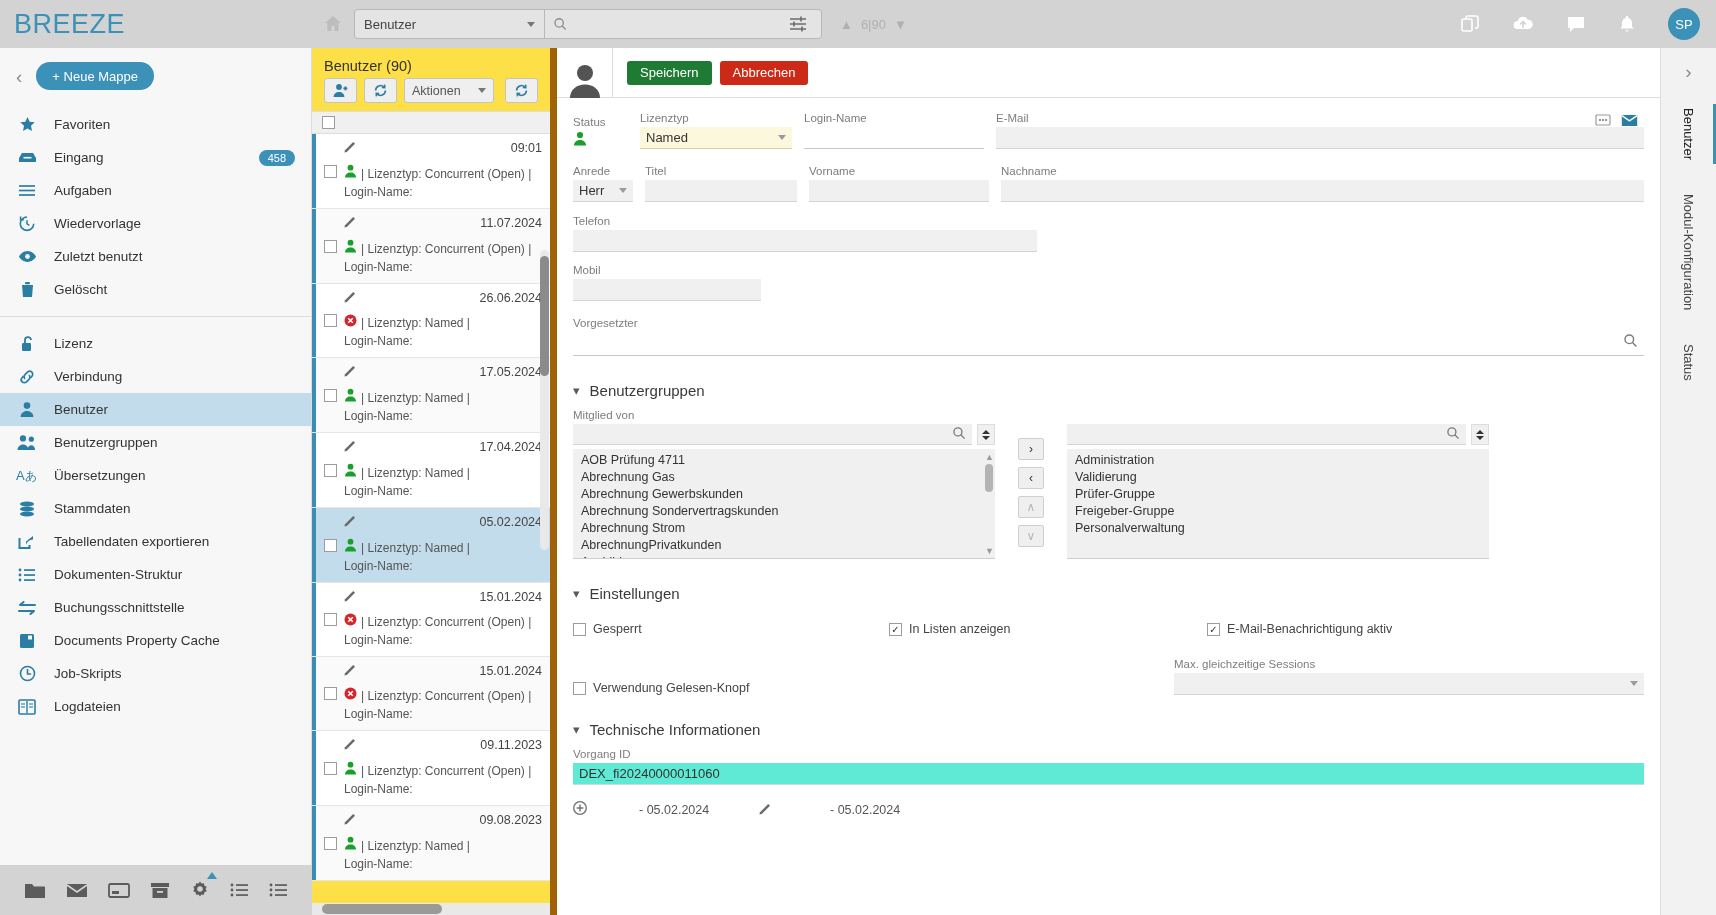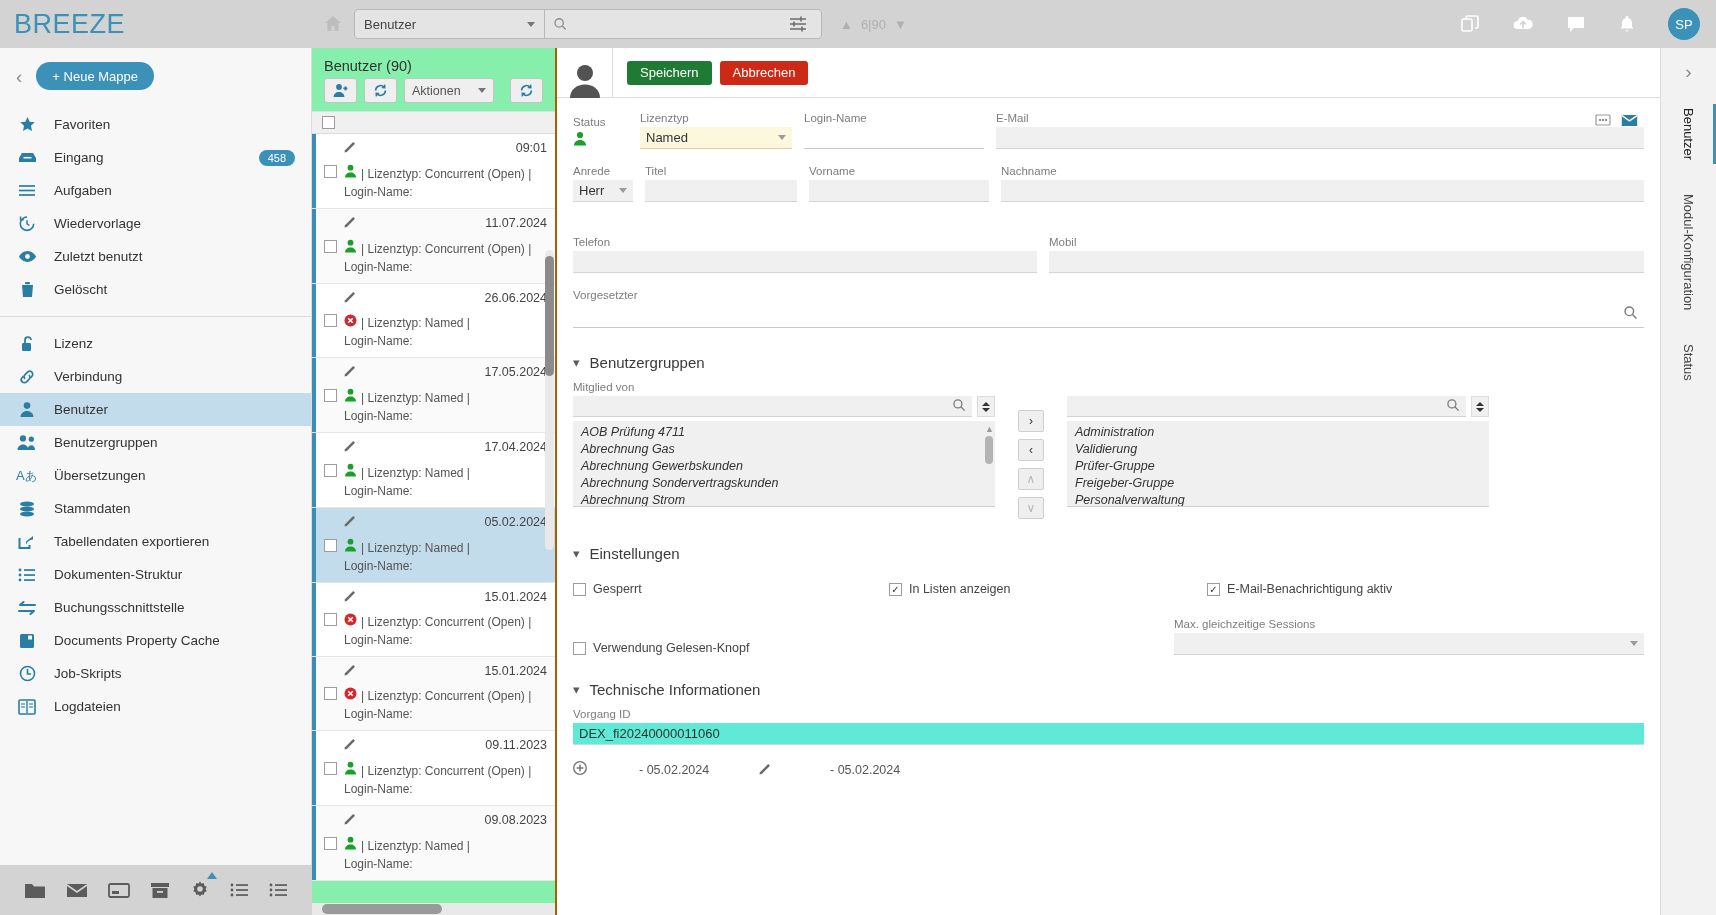--- a/index.html
+++ b/index.html
@@ -77,21 +77,21 @@
     background:#d3d3d3; display:flex; align-items:center; justify-content:space-around;
     padding: 0 14px;
   }
   .bi { cursor:pointer; position:relative; color:#5b5b5b; display:flex; align-items:center; }
   .bi .tri { position:absolute; top:-8px; right:-7px;
     border-left:5px solid transparent;border-right:5px solid transparent;border-bottom:7px solid #3b91b8; }
 
   
   .listpanel {
     position:absolute; top:48px; left:312px; width:245px; height:867px;
-    background:#86efac; border-right:2px solid #a16207; overflow:hidden;
+    background:#fde047; border-right:7px solid #a16207; overflow:hidden;
   }
   .lp-title { padding:10px 12px 4px; font-size:14.5px; color:#333; }
   .lp-tools { display:flex; gap:7px; padding:0 12px 8px; align-items:center; }
   .tbtn {
     height:25px; min-width:33px; padding:0 7px; background:#efefef; border:1px solid #c4c4c4;
     border-radius:3px; display:flex; align-items:center; justify-content:center; gap:17px;
     cursor:pointer; color:#2a7ea3; font-family:inherit; font-size:12.5px;
   }
   .tbtn.txt { color:#555; }
   .lp-head {
@@ -156,21 +156,21 @@
   .c-status .sval { color:#17a02a; }
   .c-liz { width:152px; }
   .c-login { width:180px; }
   .c-mail { flex:1; position:relative; }
   .mail-icons { position:absolute; right:6px; top:1px; display:flex; gap:10px; align-items:center; }
   .row2 { display:flex; gap:12px; align-items:flex-end; margin-top:16px; }
   .c-anrede { width:60px; }
   .c-titel { width:152px; }
   .c-vorname { width:180px; }
   .c-nachname { flex:1; }
-  .row3 { display:flex; gap:12px; align-items:flex-start; margin-top:34px; }
+  .row3 { display:flex; gap:12px; align-items:flex-start; margin-top:13px;flex-direction:column; }
   .c-tel { width:464px; }
   .c-mob { flex:1; }
   .row4 { margin-top:16px; position:relative; }
   .row4 .srch { position:absolute; right:6px; top:16px; }
 
   .section-h {
     display:flex; align-items:center; gap:10px; font-size:15px; color:#3a3a3a;
     margin: 26px 0 10px 0; cursor:pointer;
   }
   .chev-d { color:#5a5a5a; font-size:13px; }
@@ -183,22 +183,22 @@
   .sbox {
     flex:1; background:#f0f0f0; border:none; border-bottom:1px solid #d4d4d4; height:21px;
     position:relative;
   }
   .sbox .ico { position:absolute; right:6px; top:2px; }
   .spin {
     width:18px; height:21px; background:#f0f0f0; border:1px solid #dcdcdc;
     display:flex; flex-direction:column; align-items:center; justify-content:center; gap:2px; cursor:pointer;
   }
   .lbox {
-    background:#f0f0f0; height:86px; border-bottom:1px solid #cfcfcf; position:relative;
-    overflow:hidden; font-size:12.5px; color:#333; padding:3px 0;font-style:italic;
+    background:#f0f0f0; height:110px; border-bottom:1px solid #cfcfcf; position:relative;
+    overflow:hidden; font-size:12.5px; color:#333; padding:3px 0;
   }
   .lbox .it { padding:0 8px; line-height:17px; }
   .lbox.right { background:#f0f0f0; }
   .lbx-sb { position:absolute; right:2px; top:4px; width:8px; height:102px; }
   .lbx-up, .lbx-dn { color:#9a9a9a; font-size:9px; text-align:center; line-height:8px; }
   .lbx-thumb { width:8px; height:28px; background:#b4b4b4; border-radius:4px; margin:3px 0; }
   .mvbtn {
     width:26px; height:22px; background:#efefef; border:1px solid #cfcfcf; border-radius:2px;
     display:flex; align-items:center; justify-content:center; cursor:pointer; color:#333; font-size:12px;
   }

